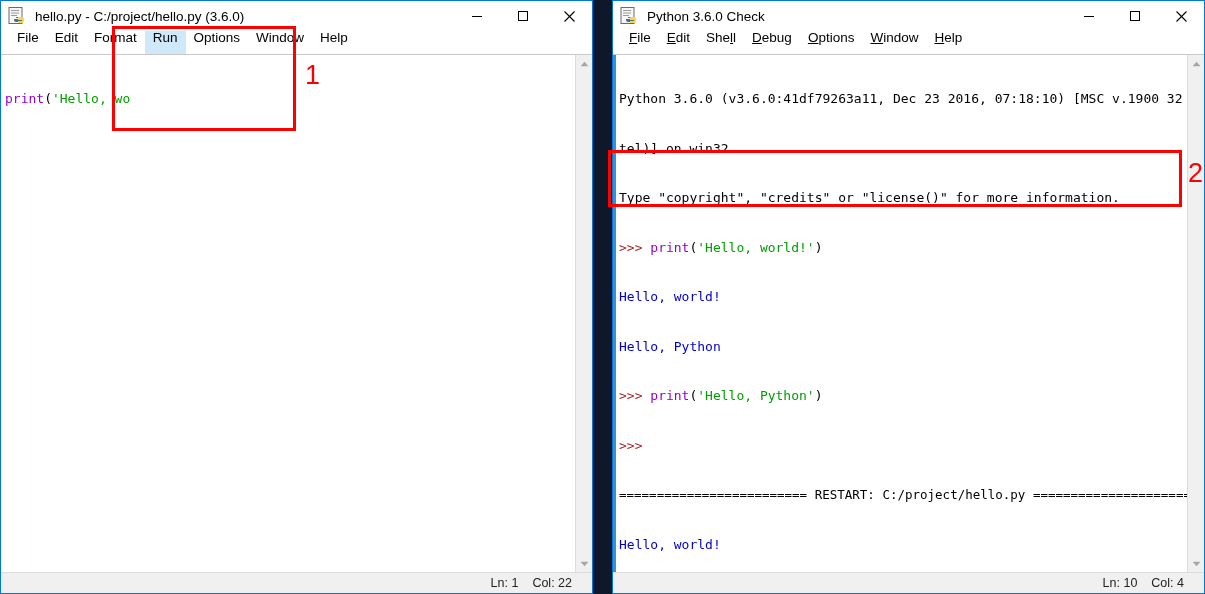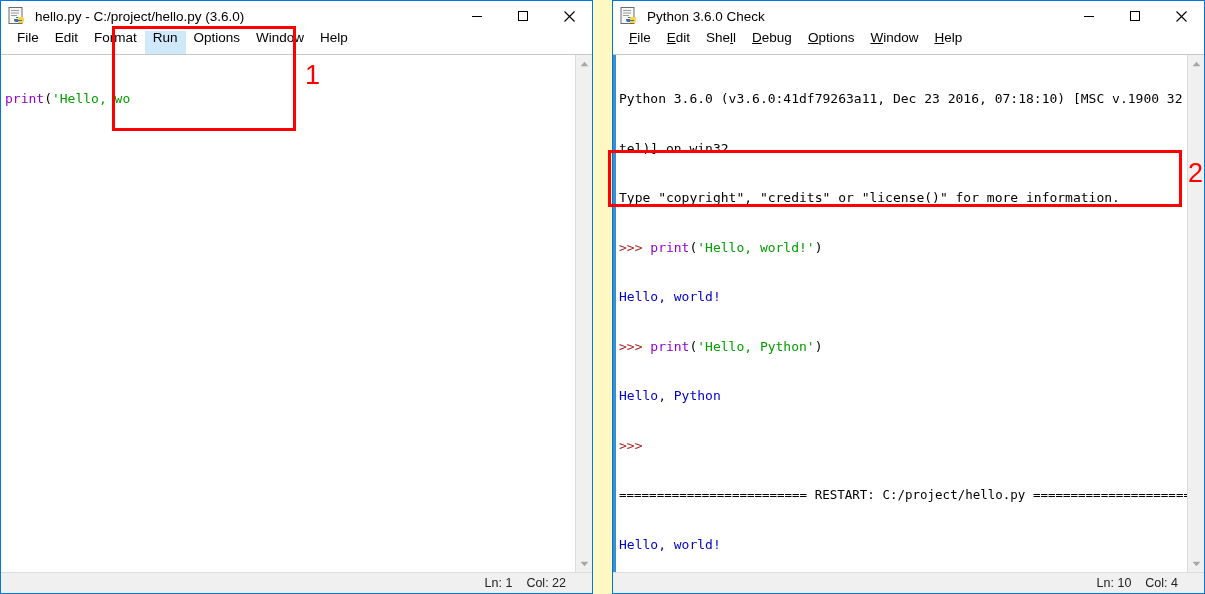--- a/index.html
+++ b/index.html
@@ -3,21 +3,21 @@
 <meta charset="utf-8">
 <style>
   * { box-sizing: border-box; }
   html, body {
     margin: 0; padding: 0;
     width: 1205px; height: 594px;
     background: #ffffff;
     font-family: "Liberation Sans", sans-serif;
     overflow: hidden;
   }
-  #root { position: relative; width: 989px; height: 594px; background: #fef9c3; text-decoration: underline; }
+  #root { position: relative; width: 989px; height: 594px; background: #0f172a; text-decoration: underline; }
 
   
   .window {
     position: absolute;
     background: #ffffff;
     border: 1px solid #0078d7;
     display: flex;
     flex-direction: column;
   }
   .titlebar {
@@ -129,21 +129,20 @@
 
   
   .statusbar {
     height: 21px;
     background: #f0f0f0;
     border-top: 1px solid #dcdcdc;
     display: flex;
     align-items: center;
     justify-content: flex-end;
     flex: none;
-    padding-right: 6px;
     font-size: 12.5px;
     color: #222;
   }
   .statusbar .seg { margin-left: 14px; }
   .status-grip {
     width: 12px;
     height: 21px;
     margin-left: 8px;
   }
 
@@ -318,22 +317,22 @@
     </div>
 
     <div class="textpane">
       <div class="shell-leftbar"></div>
       <div class="code-area" style="padding-left:6px;">
         <div class="code-line tok-plain">Python 3.6.0 (v3.6.0:41df79263a11, Dec 23 2016, 07:18:10) [MSC v.1900 32 bit (In</div>
         <div class="code-line tok-plain">tel)] on win32</div>
         <div class="code-line tok-plain">Type "copyright", "credits" or "license()" for more information.</div>
         <div class="code-line"><span class="tok-prompt">&gt;&gt;&gt; </span><span class="tok-fn">print</span><span class="tok-pnc">(</span><span class="tok-str">'Hello, world!'</span><span class="tok-pnc">)</span></div>
         <div class="code-line tok-out">Hello, world!</div>
+        <div class="code-line tok-out">Hello, Python</div>
         <div class="code-line"><span class="tok-prompt">&gt;&gt;&gt; </span><span class="tok-fn">print</span><span class="tok-pnc">(</span><span class="tok-str">'Hello, Python'</span><span class="tok-pnc">)</span></div>
-        <div class="code-line tok-out">Hello, Python</div>
         <div class="code-line tok-prompt">&gt;&gt;&gt; </div>
         <div class="code-line tok-plain" style="font-size:12.5px;">========================= RESTART: C:/project/hello.py =========================</div>
         <div class="code-line tok-out">Hello, world!</div>
         
       </div>
       <div class="vscroll">
         <div class="arrow">
           <svg width="9" height="6" viewBox="0 0 9 6">
               <path d="M4.5 0.8 L8.4 5.2 L0.6 5.2 Z" fill="#a6a6a6"></path>
             </svg>

